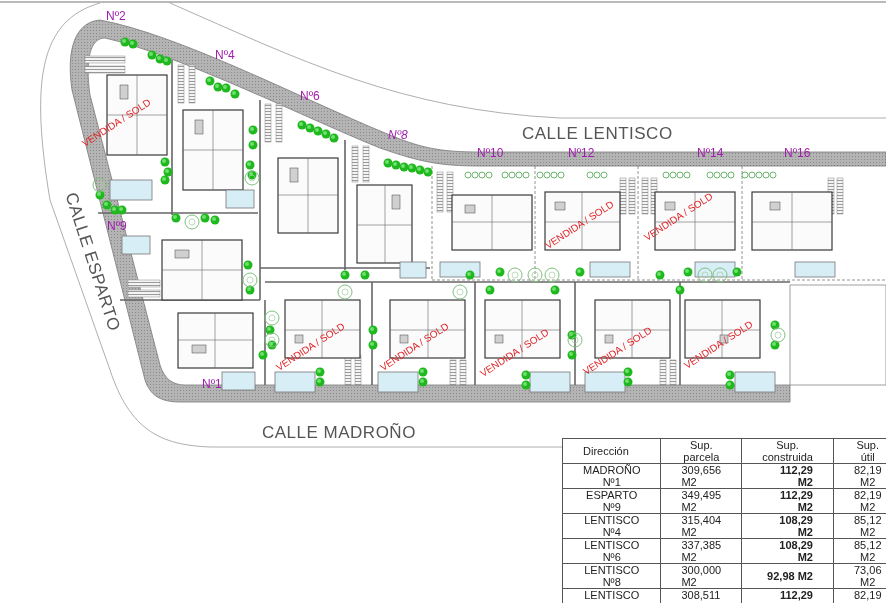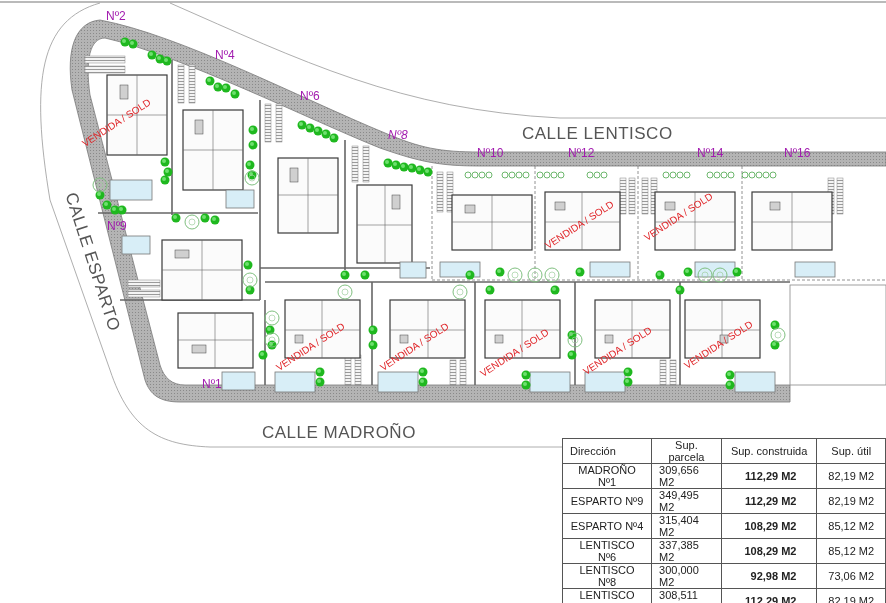--- a/index.html
+++ b/index.html
@@ -4,21 +4,21 @@
 <style>
   html, body { margin:0; padding:0; background:#ffffff; }
   body { width:886px; height:603px; position:relative; overflow:hidden; font-family:"Liberation Sans", sans-serif; }
   #plan { position:absolute; left:0; top:0; width:886px; height:603px; }
   .lbl { position:absolute; font-family:"Liberation Sans", sans-serif; color:#a21caf; white-space:nowrap; }
   .num { font-size:12px; }
   .street { font-size:17px; color:#555; letter-spacing:0.5px; }
   .sold { position:absolute; font-family:"Liberation Sans", sans-serif; font-size:10px; color:#e0262a; white-space:nowrap; transform-origin:left bottom; }
   #table-wrap { position:absolute; left:562px; top:438px; }
   table { border-collapse:collapse; font-family:"Liberation Sans", sans-serif; font-size:11px; color:#222; background:#fff; }
-  th, td { border:1px solid #555; height:20.5px; padding:0 7px; font-weight:normal; }
+  th, td { border:1px solid #555; height:20.5px; padding:0 20px; font-weight:normal; }
   th { text-align:center; }
   th:first-child { text-align:left; }
   td.c0 { text-align:center; width:82px; }
   td.c1 { text-align:left; width:62px; }
   td.c2 { text-align:right; width:82px; padding-right:20px;font-weight:bold; }
   td.c3 { text-align:center; width:66px; }
 </style>
 </head>
 <body>
 
@@ -321,21 +321,21 @@
         <td class="c2">112,29 M2</td>
         <td class="c3">82,19 M2</td>
       </tr>
       <tr>
         <td class="c0">ESPARTO Nº9</td>
         <td class="c1">349,495 M2</td>
         <td class="c2">112,29 M2</td>
         <td class="c3">82,19 M2</td>
       </tr>
       <tr>
-        <td class="c0">ESPARTO Nº4</td>
+        <td class="c0">LENTISCO Nº4</td>
         <td class="c1">315,404 M2</td>
         <td class="c2">108,29 M2</td>
         <td class="c3">85,12 M2</td>
       </tr>
       <tr>
         <td class="c0">LENTISCO Nº6</td>
         <td class="c1">337,385 M2</td>
         <td class="c2">108,29 M2</td>
         <td class="c3">85,12 M2</td>
       </tr>

